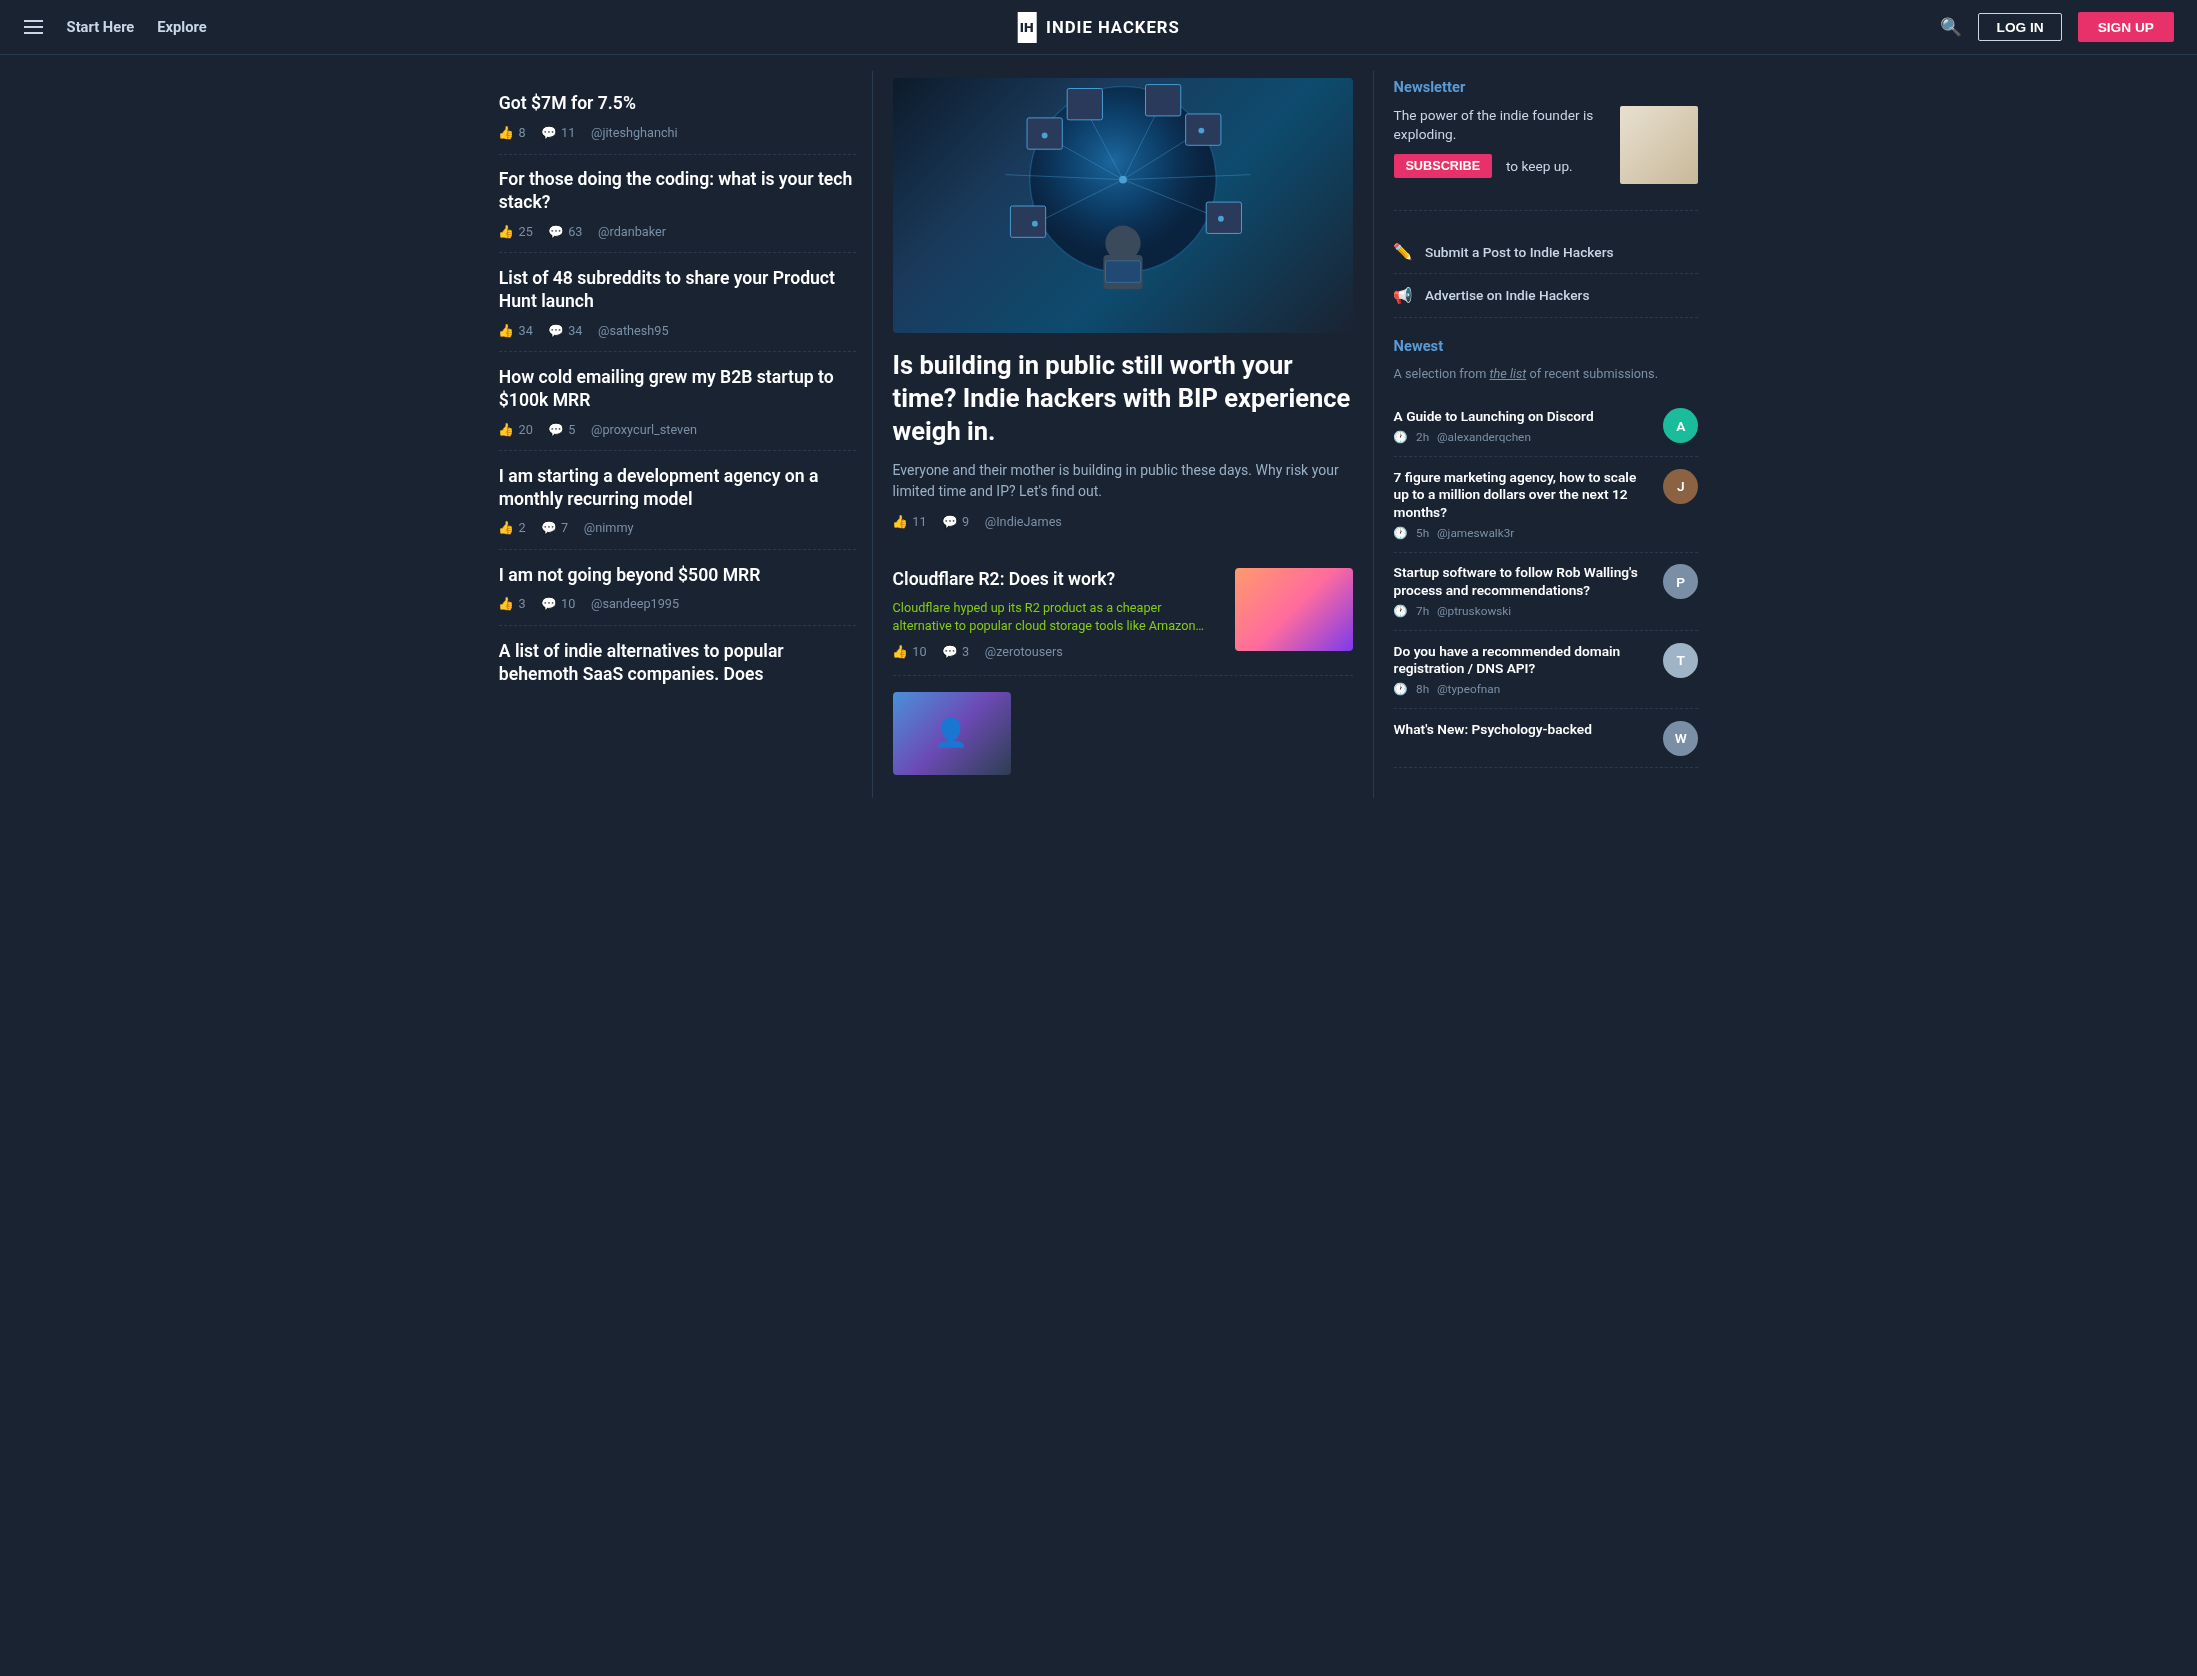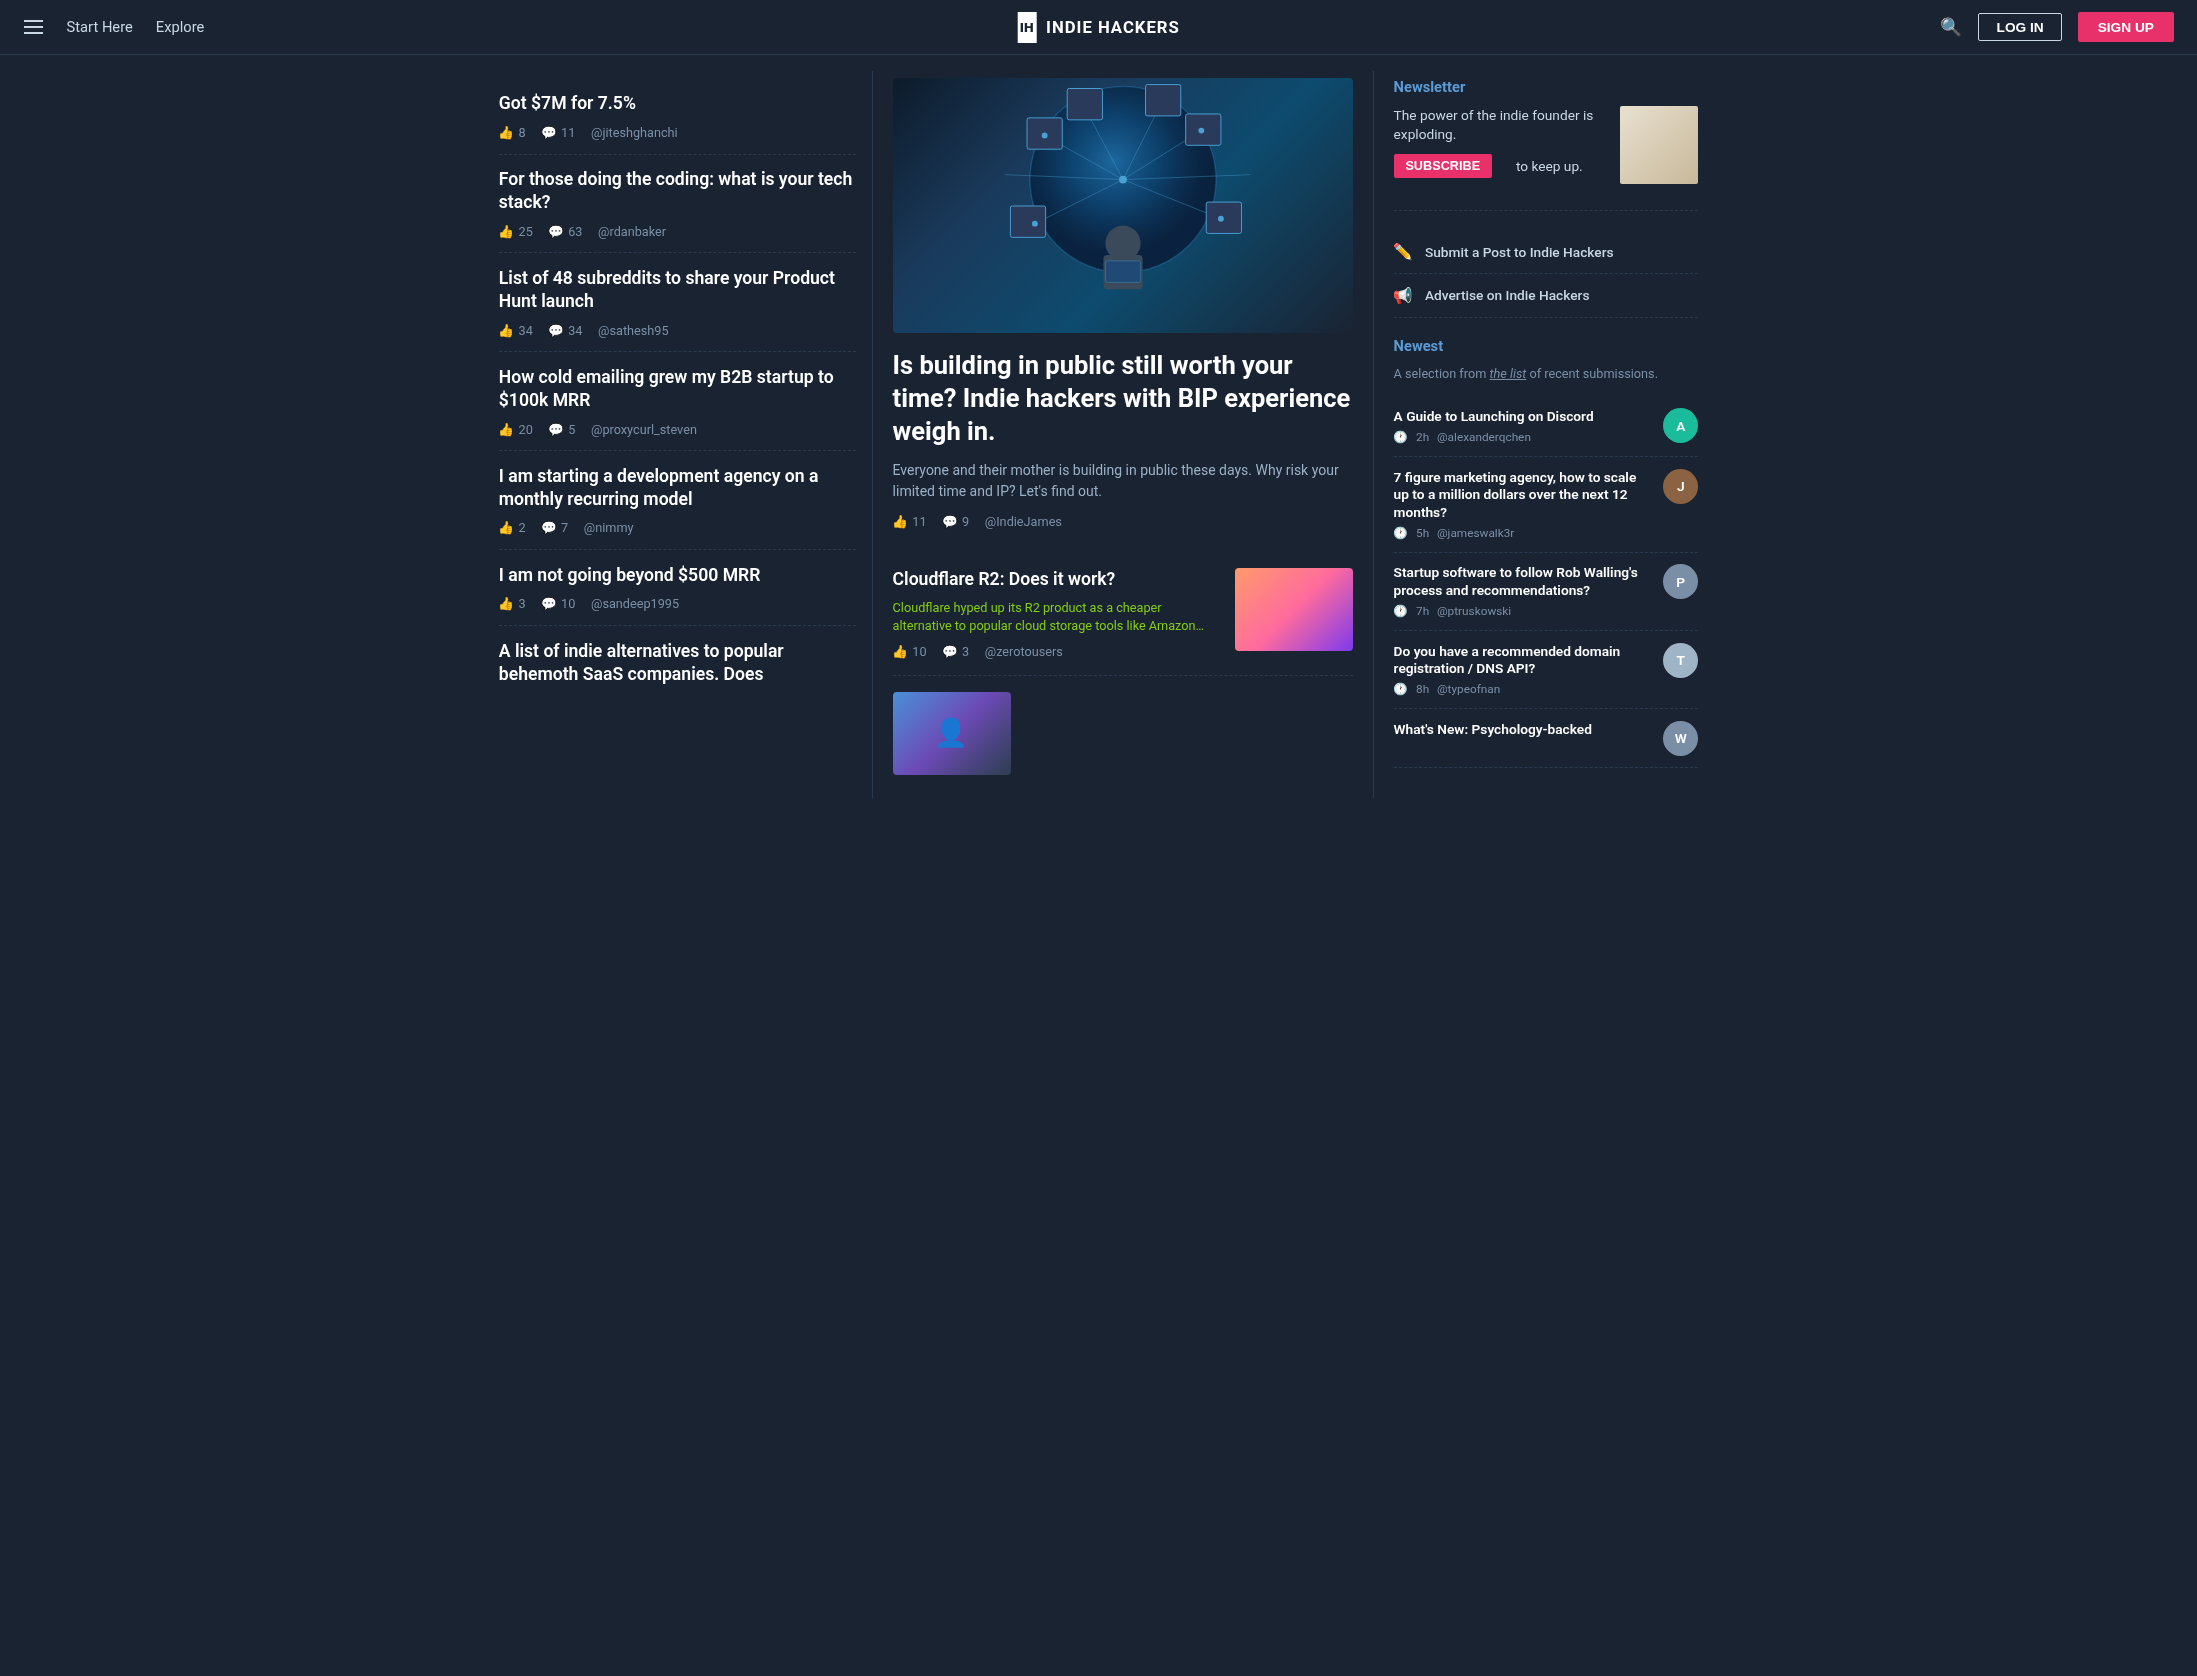--- a/index.html
+++ b/index.html
@@ -19,20 +19,21 @@
       height: 55px;
       position: sticky;
       top: 0;
       z-index: 100;
     }
     .header-left {
       display: flex;
       align-items: center;
       gap: 23.5px;
       flex: 1;
+      font-weight: bold;
     }
     .hamburger {
       cursor: pointer;
       display: flex;
       flex-direction: column;
       gap: 3.9px;
     }
     .hamburger span {
       width: 19.6px;
       height: 2px;
@@ -269,21 +270,21 @@
     }
     .newsletter-desc {
       font-size: 13.7px;
       color: #c8d6e5;
       line-height: 1.4;
       margin-bottom: 9.8px;
     }
     .subscribe-row {
       display: flex;
       align-items: center;
-      gap: 24px;
+      gap: 14px;
     }
     .btn-subscribe {
       background: #e8306a;
       color: white;
       border: none;
       padding: 4.9px 11.8px;
       font-size: 12.7px;
       font-weight: 600;
       cursor: pointer;
       border-radius: 2px;

